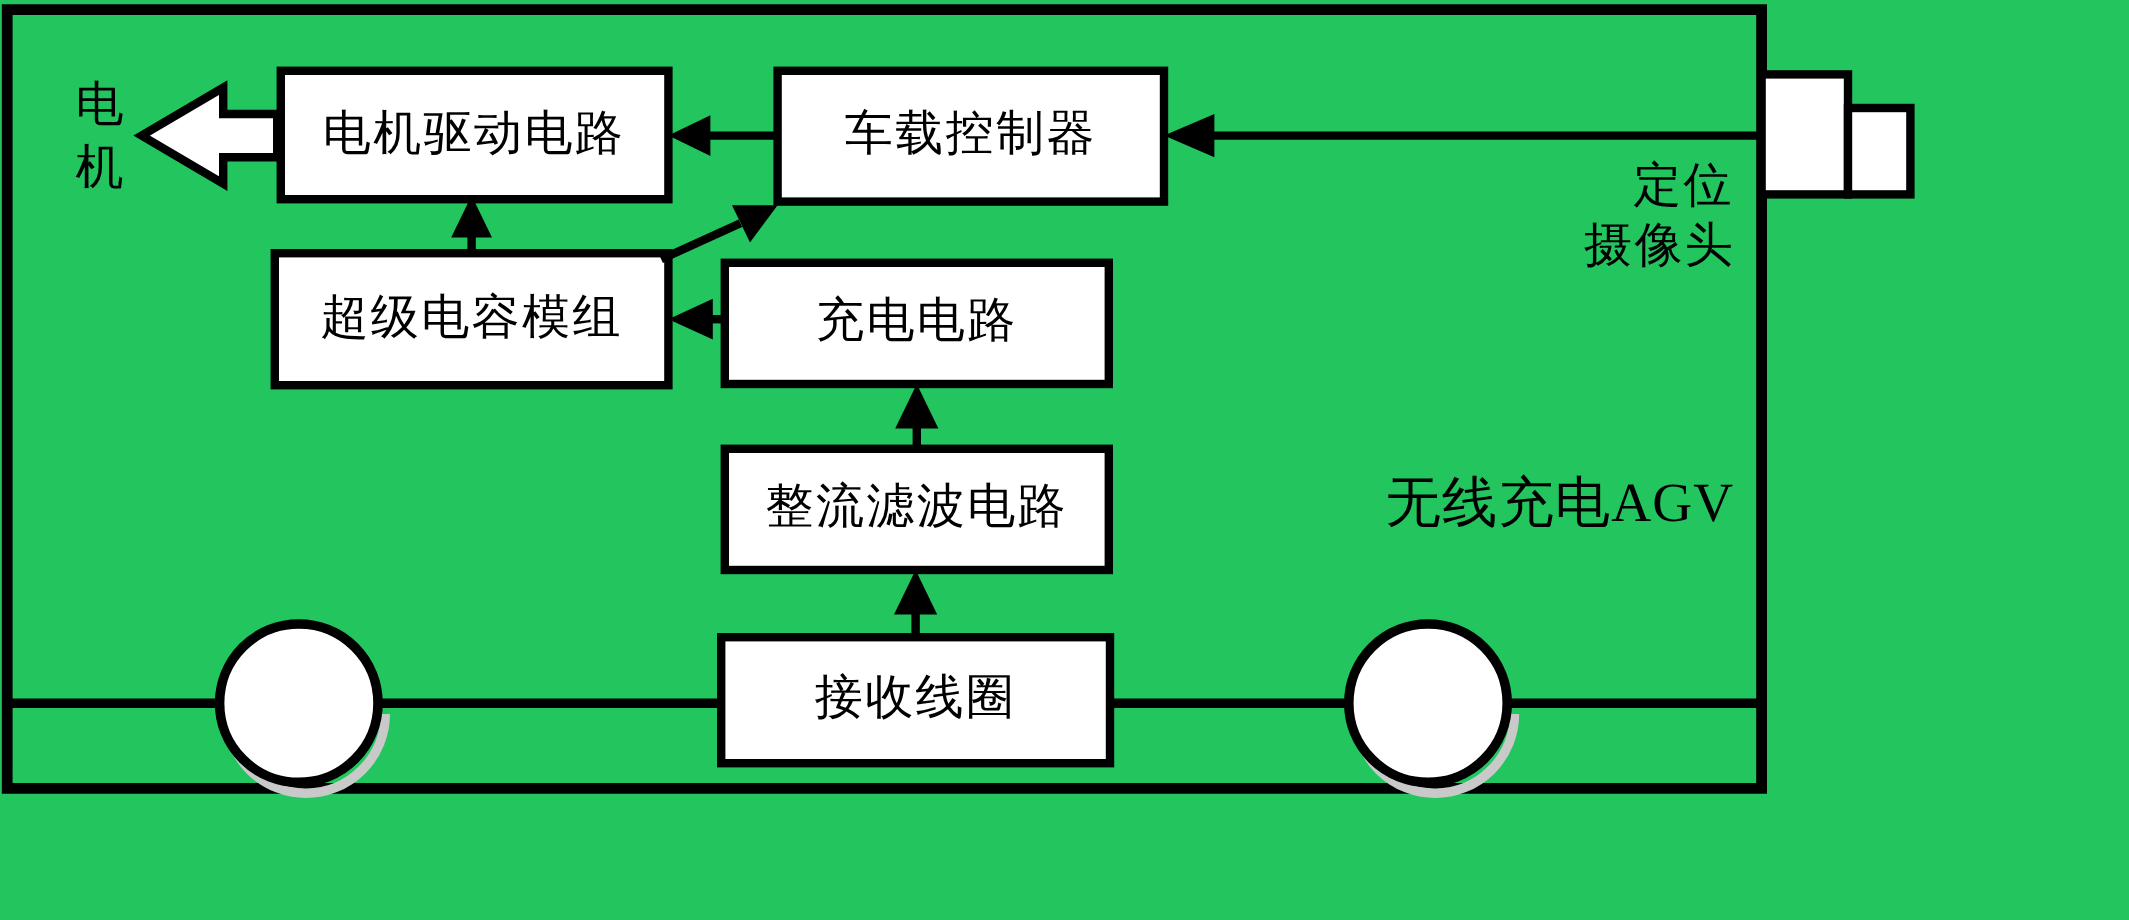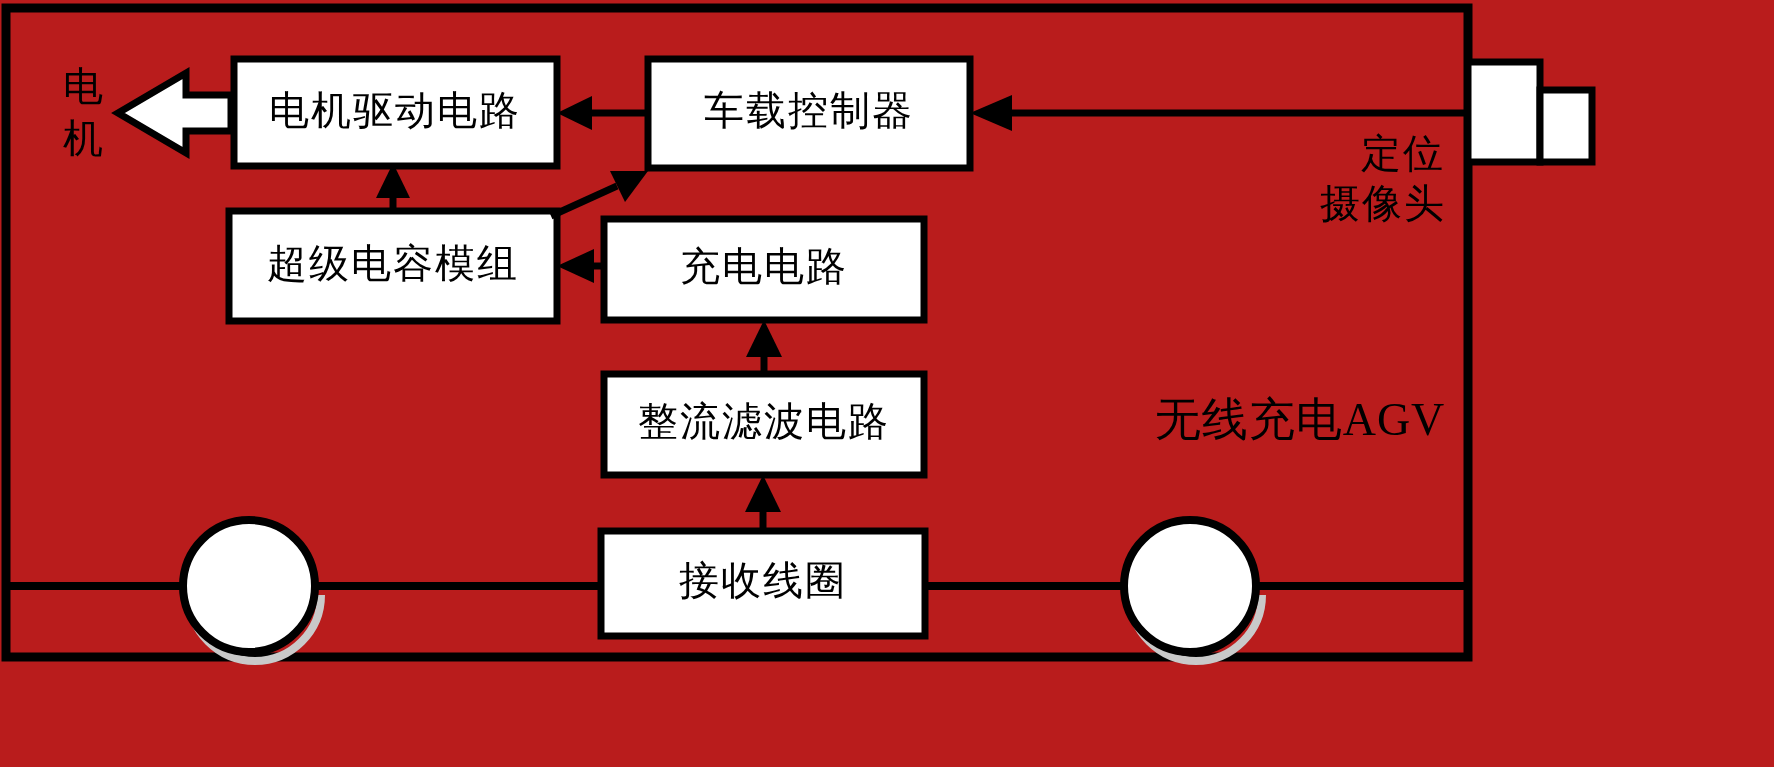--- a/index.html
+++ b/index.html
@@ -11,21 +11,21 @@
   body {
     width: 1774px;
     height: 767px;
     overflow: hidden;
     font-family: "Liberation Serif", "DejaVu Serif", serif;
   }
   #diagram-root {
     position: relative;
     width: 1774px;
     height: 767px;
-    background: #b91c1c;
+    background: #22c55e;
   }
   svg.diagram-svg {
     display: block;
     width: 1774px;
     height: 767px;
   }
   .body-outline {
     fill: none;
     stroke: #000000;
     stroke-width: 9;

